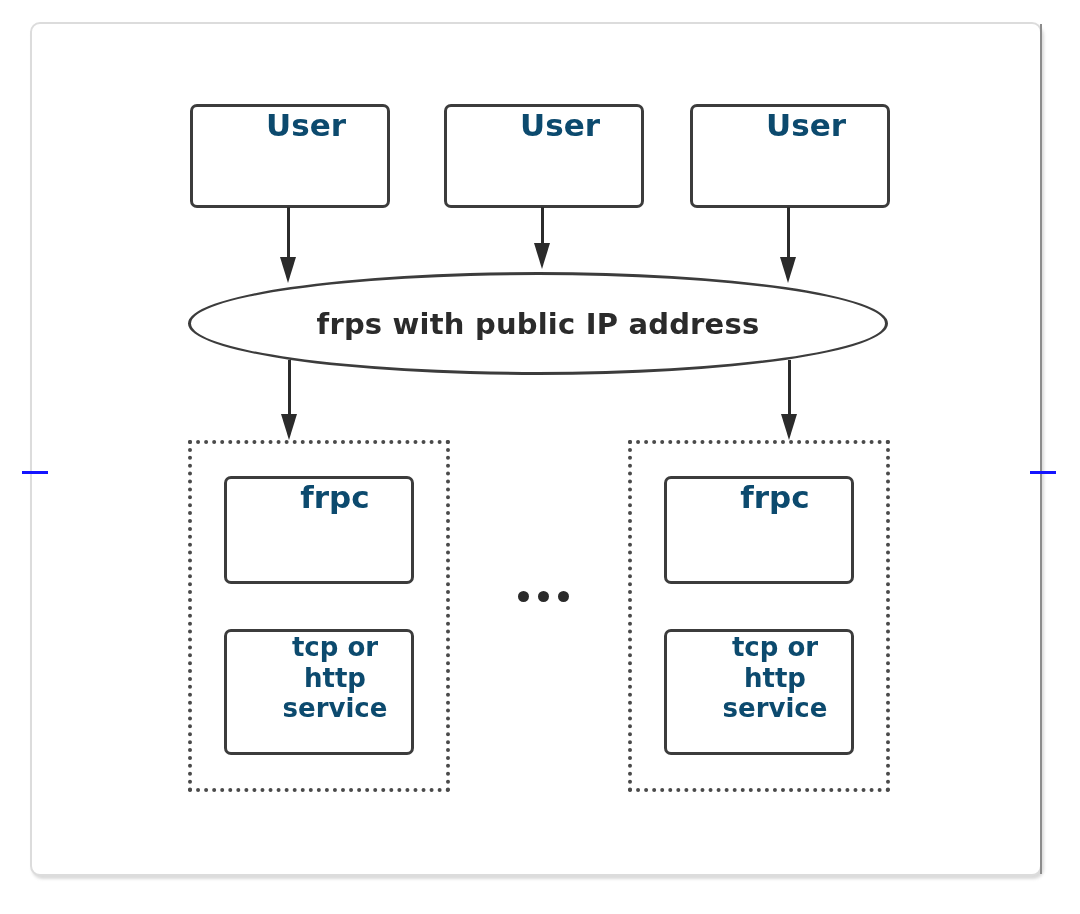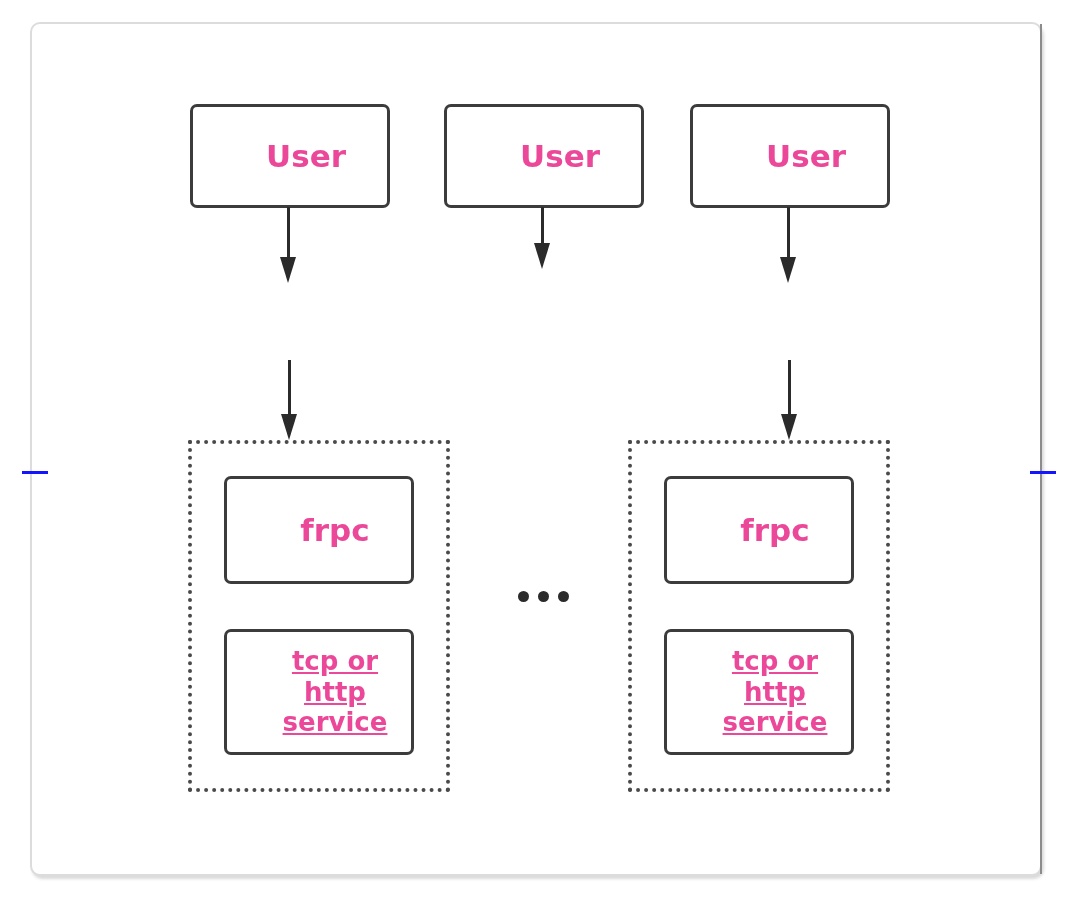--- a/index.html
+++ b/index.html
@@ -51,24 +51,23 @@
   #handle-right { left: 1030px; top: 471px; width: 26px; }
 
   
   .node-box {
     position: absolute;
     background: #ffffff;
     border: 3px solid #3c3c3c;
     border-radius: 7px;
     box-sizing: border-box;
     display: flex;
-    align-items: center;
     justify-content: center;
     text-align: center;
-    color: #ec4899;
+    color: #0c4a6e;
     font-weight: bold;
     line-height: 1.18;
     padding-left: 32px;
   }
   .user-box {
     width: 200px;
     height: 104px;
     font-size: 31px;
   }
   #user-1 { left: 188px; top: 102px; }
@@ -150,21 +149,20 @@
 
   .frpc-box {
     width: 190px;
     height: 108px;
     font-size: 31px;
   }
   .service-box {
     width: 190px;
     height: 126px;
     font-size: 26px;
-    text-decoration: underline;
   }
   #frpc-left     { left: 222px; top: 474px; }
   #service-left  { left: 222px; top: 627px; }
   #frpc-right    { left: 662px; top: 474px; }
   #service-right { left: 662px; top: 627px; }
 
   
   #ellipsis-between {
     position: absolute;
     left: 508px;
@@ -206,20 +204,23 @@
     </div>
     <div class="arrow" id="arrow-u2" style="left:502px; top:183px;">
       <div class="shaft"></div>
       <div class="head"></div>
     </div>
     <div class="arrow" id="arrow-u3" style="left:748px; top:183px;">
       <div class="shaft"></div>
       <div class="head"></div>
     </div>
 
+    <div id="frps-ellipse" style="left:156px; top:248px;">
+      <span class="ellipse-label">frps with public IP address</span>
+    </div>
 
     <div class="arrow" id="arrow-g1" style="left:249px; top:336px;">
       <div class="shaft"></div>
       <div class="head"></div>
     </div>
     <div class="arrow" id="arrow-g2" style="left:749px; top:336px;">
       <div class="shaft"></div>
       <div class="head"></div>
     </div>
 

